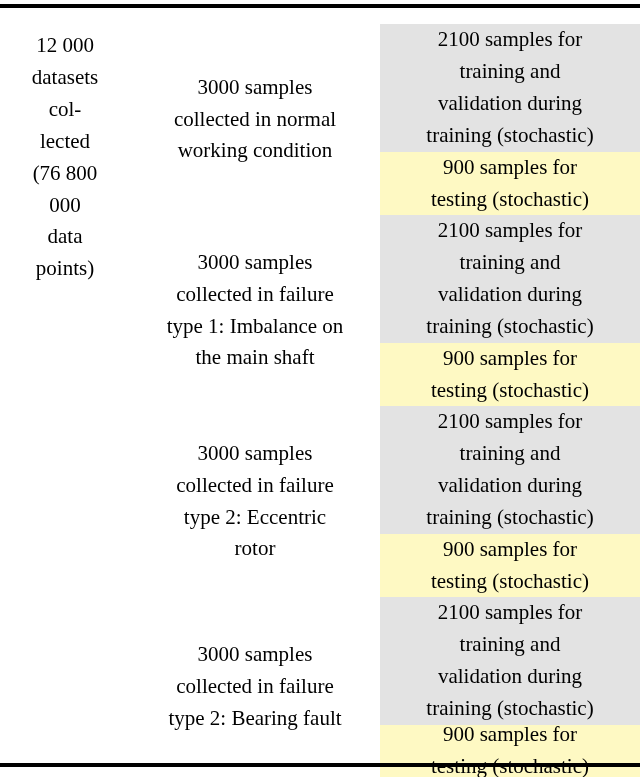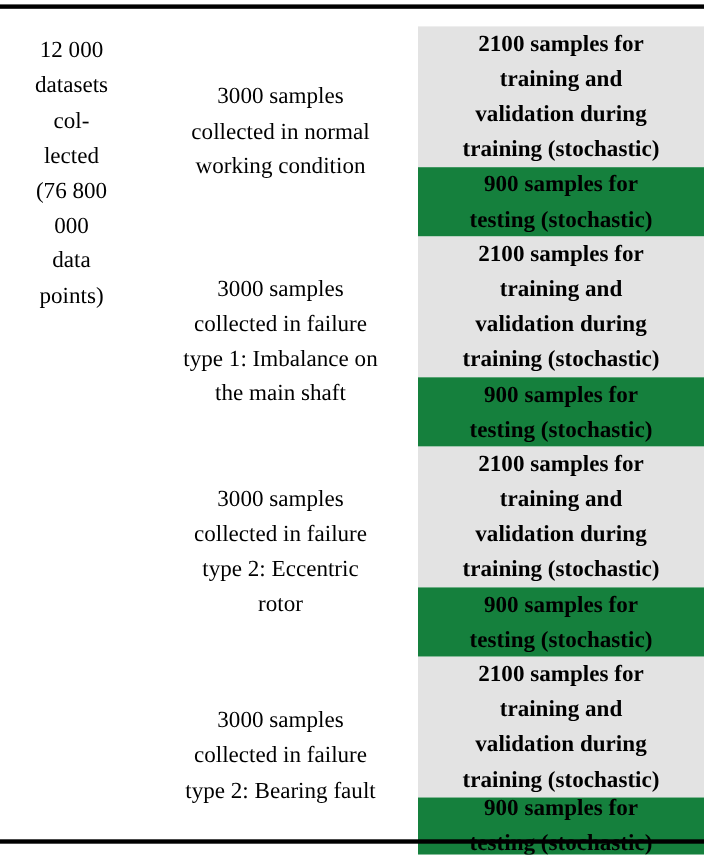--- a/index.html
+++ b/index.html
@@ -69,23 +69,23 @@
 
   .col2 {
     grid-column: 2;
     justify-content: flex-end;
   }
   .g1 { grid-row: 1 / span 2; }
   .g2 { grid-row: 3 / span 2; }
   .g3 { grid-row: 5 / span 2; }
   .g4 { grid-row: 7 / span 2; }
 
-  .col3 { grid-column: 3; font-weight: bold; }
+  .col3 { grid-column: 3; }
   .shaded { background: #e3e3e3; }
-  .plain  { background: #15803d; text-align: center; }
+  .plain  { background: #fef9c3; text-align: center; }
 
   .txt {
     display: block;
     width: 100%;
     white-space: pre-line;
   }
 </style>
 </head>
 <body>
 

